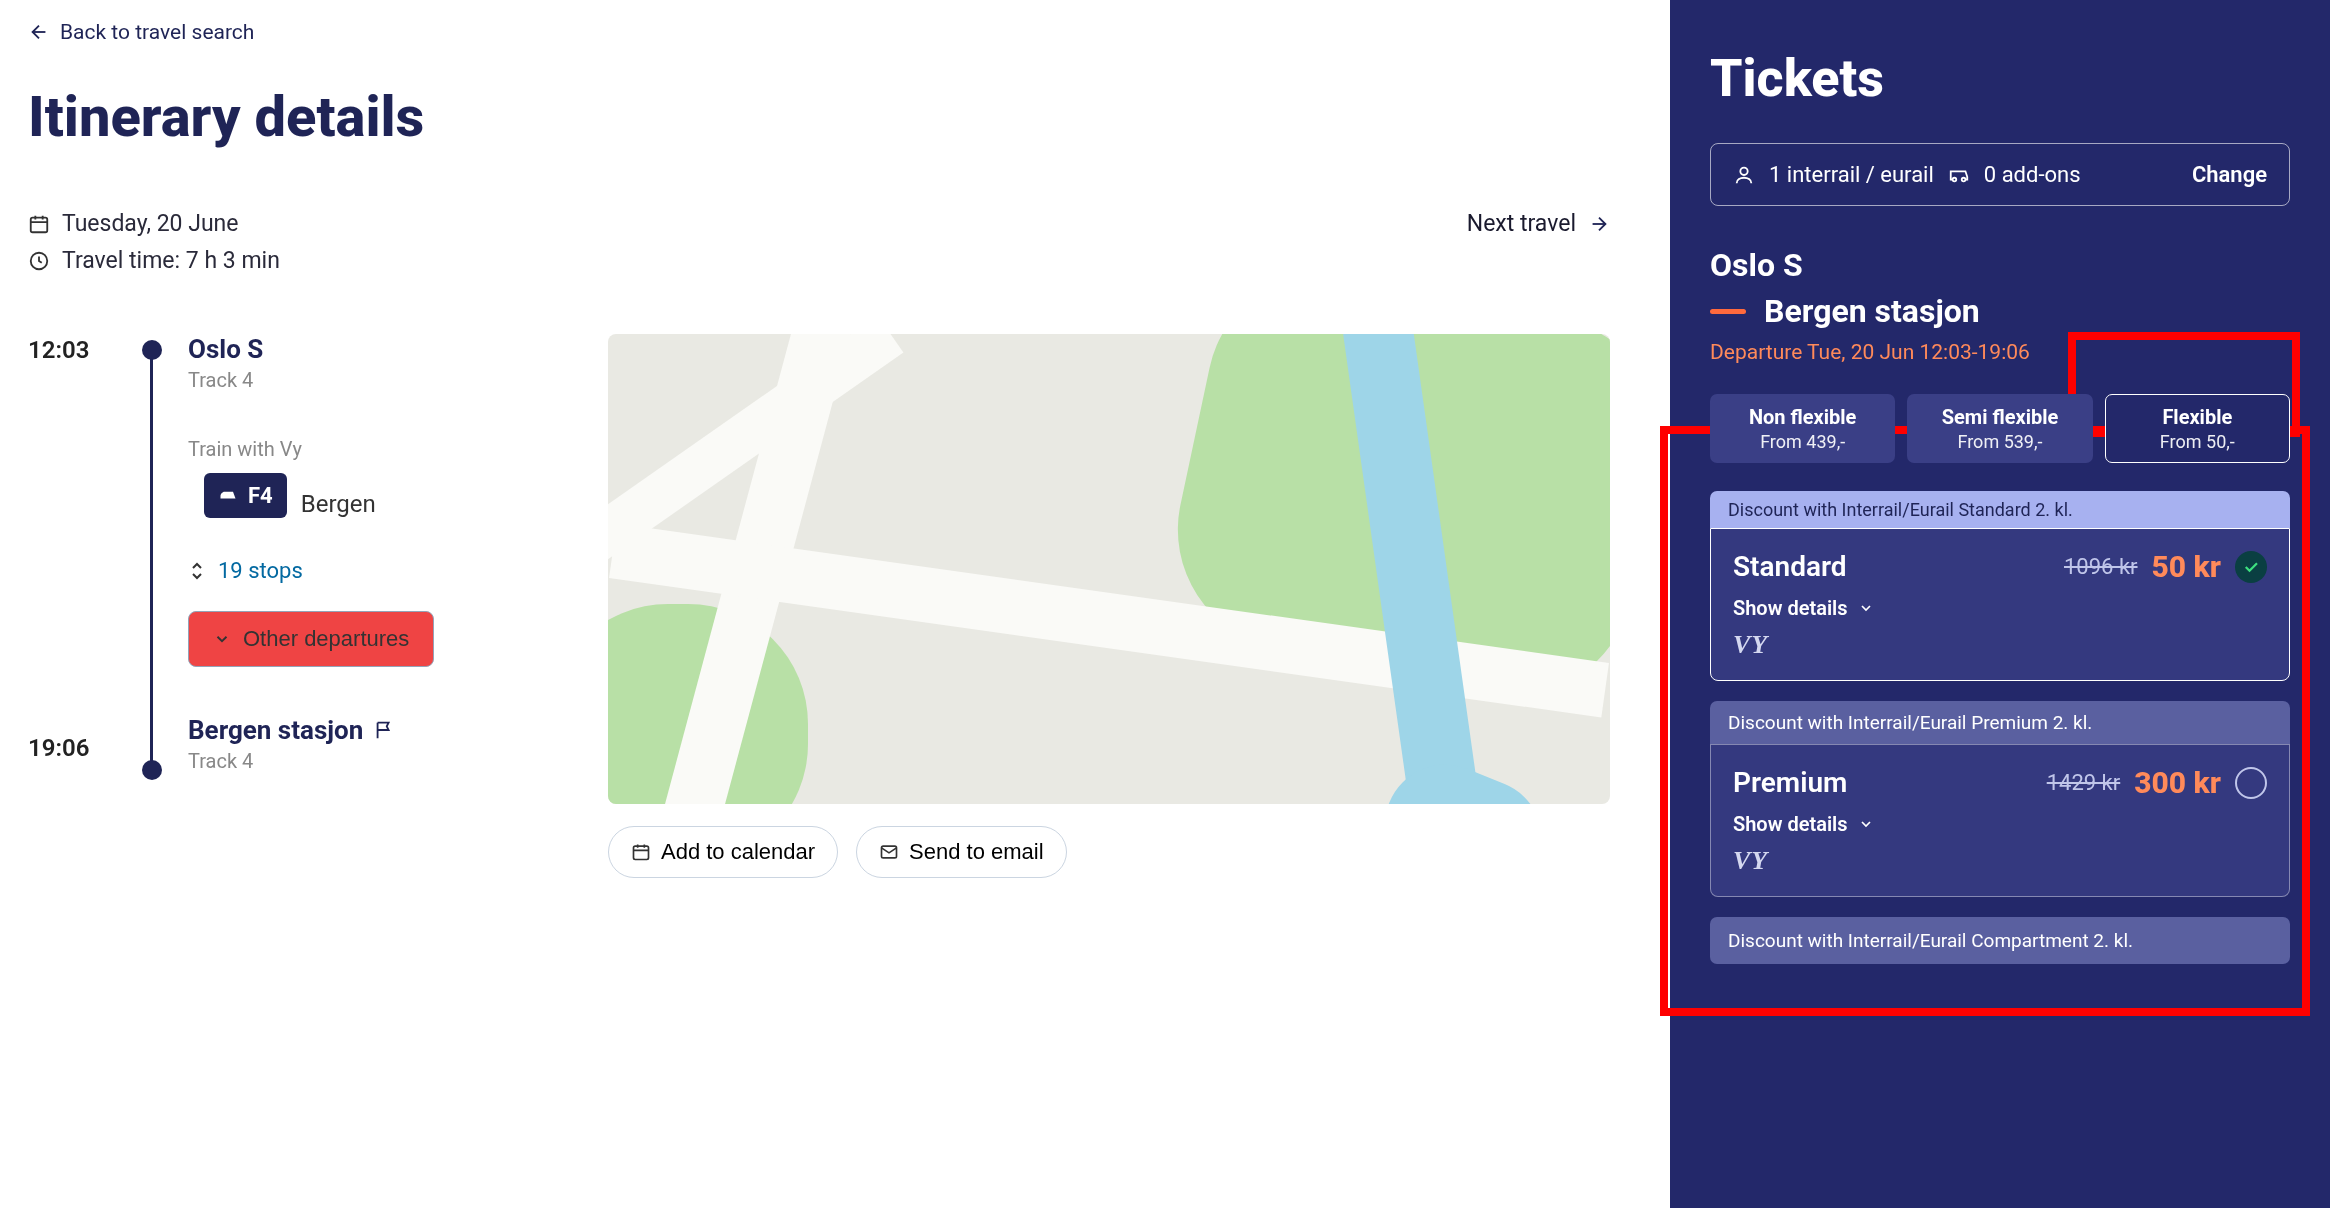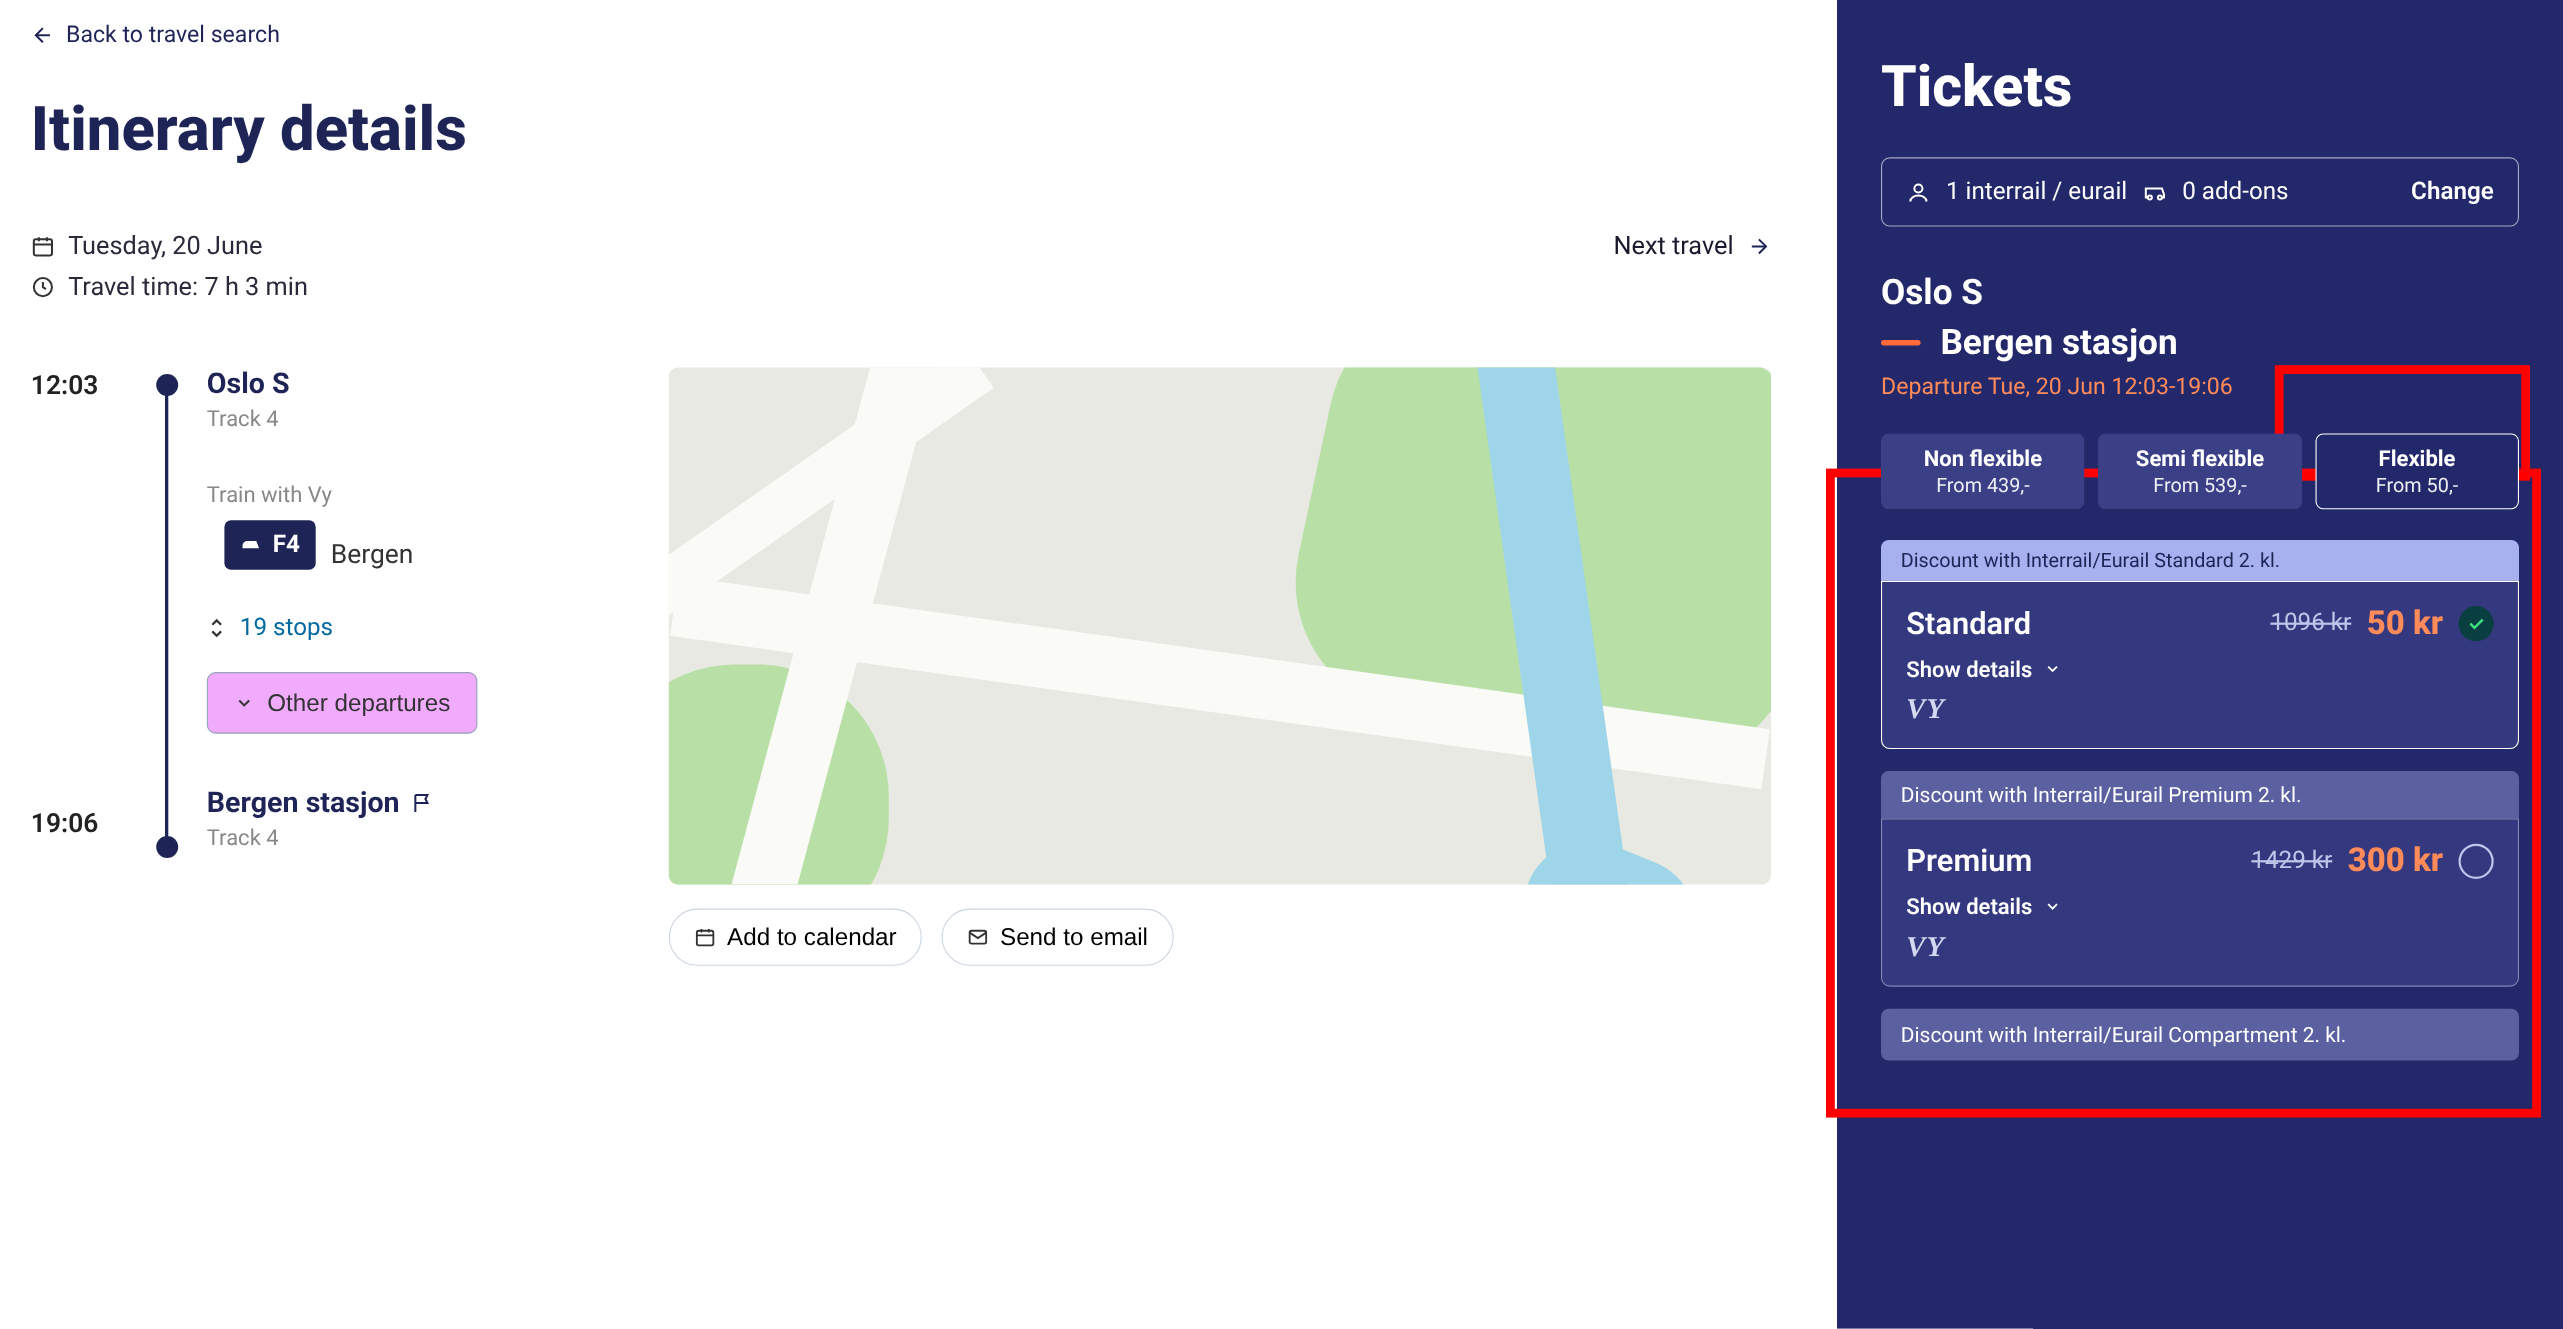--- a/index.html
+++ b/index.html
@@ -47,21 +47,21 @@
 .tl-dot { position: absolute; left: 114px; width: 20px; height: 20px; border-radius: 50%; background: #1f2456; }
 .tl-body { margin-left: 160px; }
 .tl-stop { margin-bottom: 6px; }
 .tl-stop-name { font-size: 26px; font-weight: 700; color: #1f2456; display: flex; align-items: center; gap: 10px; }
 .tl-track { font-size: 20px; color: #888; margin-top: 4px; }
 .tl-operator { font-size: 20px; color: #888; margin-top: 45px; margin-bottom: 12px; }
 .tl-badge-row { display: flex; align-items: flex-end; gap: 14px; margin-bottom: 40px; padding-left: 16px; }
 .tl-badge { background: #1f2456; color: #fff; padding: 10px 14px; border-radius: 6px; display: inline-flex; align-items: center; gap: 10px; font-size: 22px; font-weight: 700; }
 .tl-dest { font-size: 24px; color: #333; }
 .tl-stops { display: flex; align-items: center; gap: 12px; font-size: 22px; color: #0369a1; margin-bottom: 28px; }
-.btn-outline { border: 1.5px solid #94a3b8; background: #f0abfc; border-radius: 8px; padding: 14px 24px; display: inline-flex; align-items: center; gap: 12px; font-size: 22px; color: #333; cursor: pointer; }
+.btn-outline { border: 1.5px solid #94a3b8; background: #ef4444; border-radius: 8px; padding: 14px 24px; display: inline-flex; align-items: center; gap: 12px; font-size: 22px; color: #333; cursor: pointer; }
 .map-col { flex: 1; }
 .map {
   width: 100%; height: 470px; border-radius: 8px; position: relative; overflow: hidden;
   background: #e9e9e3;
 }
 .map-green1 { position: absolute; right: -40px; top: -40px; width: 460px; height: 380px; background: #b8e0a6; border-radius: 120px; transform: rotate(12deg); }
 .map-green2 { position: absolute; left: -60px; bottom: -60px; width: 260px; height: 260px; background: #b8e0a6; border-radius: 120px; }
 .map-road1 { position: absolute; left: 120px; top: 0; width: 60px; height: 100%; background: #fafaf7; transform: skewX(-15deg); }
 .map-road2 { position: absolute; left: 0; top: 55%; width: 100%; height: 55px; background: #fafaf7; transform: rotate(8deg); }
 .map-road3 { position: absolute; left: 260px; top: 0; width: 45px; height: 520px; background: #fafaf7; transform: rotate(55deg); transform-origin: top; }

